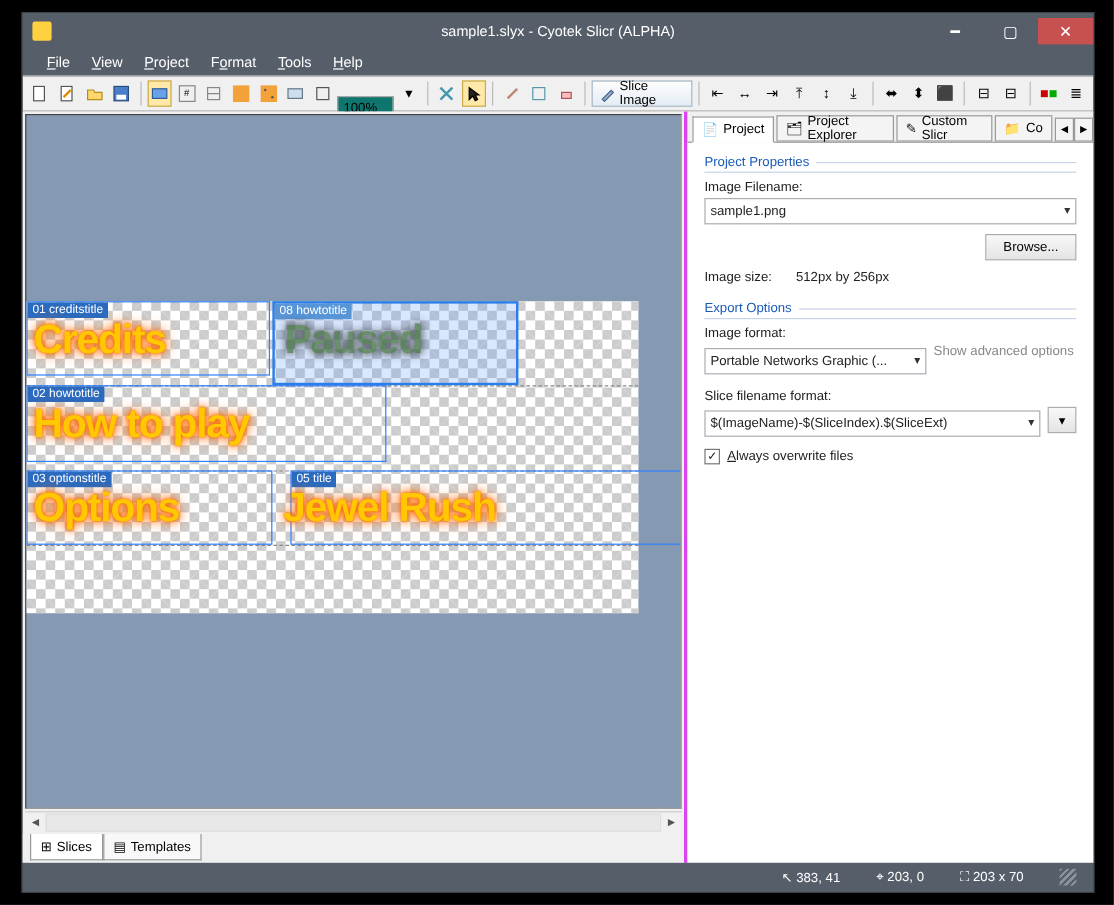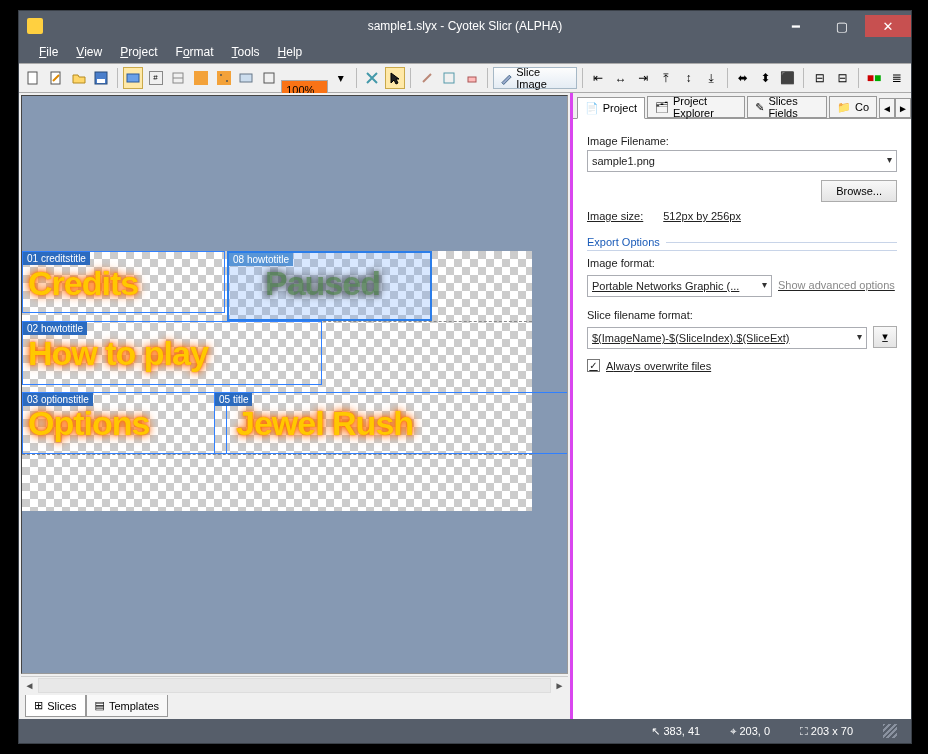--- a/index.html
+++ b/index.html
@@ -10,56 +10,56 @@
 .titlebar .title { position: absolute; left: 50%; transform: translateX(-50%); color: #fff; font-size: 12px; }
 .winbtns { margin-left: auto; display: flex; height: 22px; }
 .winbtn { width: 46px; height: 22px; display: flex; align-items: center; justify-content: center; color: #fff; font-size: 13px; }
 .winbtn.close { background: #c75050; }
 .menubar { height: 22px; background: #565e6a; display: flex; align-items: center; padding: 0 20px; gap: 18px; }
 .menubar span { color: #fff; font-size: 12px; }
 .menubar span u { text-decoration: underline; }
 .toolbar { height: 30px; background: #f0f0f0; border-top: 1px solid #aaa; border-bottom: 1px solid #aaa; display: flex; align-items: center; padding: 0 4px; gap: 2px; }
 .tbtn { width: 22px; height: 22px; border: 1px solid transparent; display: flex; align-items: center; justify-content: center; font-size: 12px; }
 .tsep { width: 1px; height: 20px; background: #bbb; margin: 0 3px; }
-.zoom-field { width: 50px; height: 20px; border: 1px solid #aaa; font-size: 11px; padding: 0 4px; background: #f97316; display: flex; align-items: center; margin-top: 24px; }
+.zoom-field { width: 50px; height: 20px; border: 1px solid #aaa; font-size: 11px; padding: 0 4px; background: #0f766e; display: flex; align-items: center; margin-top: 24px; }
 .slice-btn { height: 22px; border: 1px solid #a6b8c6; background: linear-gradient(#fdfdfd,#e4ecf4); font-size: 11px; padding: 0 6px; display: flex; align-items: center; gap: 3px; }
 .content { flex: 1; display: flex; background: #f0f0f0; }
 .canvas-pane { flex: 1; background: #f0f0f0; display: flex; flex-direction: column; border-right: 3px solid #d946ef; }
 .canvas-scroll { flex: 1; background: #8699b3; position: relative; overflow: hidden; border: 1px inset #999; margin: 2px; }
 .checker-area { position: absolute; left: 0; top: 155px; width: 510px; height: 260px;
   background-image: linear-gradient(45deg,#ccc 25%,transparent 25%),linear-gradient(-45deg,#ccc 25%,transparent 25%),linear-gradient(45deg,transparent 75%,#ccc 75%),linear-gradient(-45deg,transparent 75%,#ccc 75%);
   background-size: 16px 16px; background-position: 0 0,0 8px,8px -8px,-8px 0; background-color: #fff; }
 .slice { position: absolute; border: 1px solid #3080ff; }
 .slice.selected { background: rgba(80,150,255,0.22); border: 2px solid #2b7de9; }
 .slice-label { position: absolute; top: 0; left: 0; background: #2b6bbf; color: #fff; font-size: 10px; padding: 1px 4px; white-space: nowrap; }
 .dotted-line {position:absolute; border-top: 1px dashed #888;}
 .sprite-text { font-family: "Comic Sans MS","Arial Rounded MT Bold",sans-serif; font-weight: 900; font-size: 34px; line-height: 1; letter-spacing: -1px;
   color: #ffc800; text-shadow: 0 0 6px #ff6a00, 0 0 12px #ff6a00, 0 0 2px #ff6a00; position: absolute; transform-origin: left top; white-space: nowrap; }
-.sprite-text.fade { color: #3a6a30; opacity: 0.7; text-shadow: 0 0 6px #333,0 0 10px #333; margin-left: 28px; }
+.sprite-text.fade { color: #3a6a30; opacity: 0.7; text-shadow: 0 0 6px #333,0 0 10px #333; }
 .hscroll { height: 17px; background: #f0f0f0; display: flex; align-items: center; border-top: 1px solid #ccc; margin: 0 2px 2px 2px;}
 .hscroll .arrow { width: 17px; height: 15px; background: #f0f0f0; text-align:center; font-size:10px; line-height:15px; color:#555;}
 .hscroll .track { flex:1; height: 15px; background:#e8e8e8; border:1px solid #ddd;}
 .bottom-tabs { height: 24px; background: #f0f0f0; display: flex; align-items: flex-start; padding-left: 6px; gap: 0; }
 .btab { height: 22px; border: 1px solid #999; border-top: none; background: #f8f8f8; font-size: 11px; padding: 3px 8px; display: flex; align-items: center; gap: 4px; }
 .btab:first-child { background: #fff; border-bottom: 1px solid #999;}
 .side-pane { width: 338px; background: #f0f0f0; display: flex; flex-direction: column; }
 .side-tabs { height: 26px; display: flex; align-items: flex-end; border-bottom: 1px solid #999; padding-left: 4px; position:relative;}
 .stab { height: 22px; border: 1px solid #999; background: #f4f4f4; font-size: 11px; padding: 2px 7px; display: flex; align-items: center; gap: 4px; margin-right: 2px; }
 .stab.active { background: #fff; border-bottom-color: #fff; position: relative; top: 1px; }
 .stab-nav { margin-left:auto; display:flex; gap:0;}
 .stab-nav div{ width:16px; height:20px; text-align:center; font-size:10px; line-height:20px; border:1px solid #999; background:#f4f4f4;}
 .side-body { flex: 1; background: #fff; padding: 10px 14px; font-size: 11px; color: #222; overflow:hidden;}
 .section-head { color: #1a5bb8; font-size: 11px; border-bottom: 1px solid #c8d4e8; padding-bottom: 2px; margin-top: 14px; display:flex; align-items:center;}
 .section-head-line{flex:1; height:1px; background:#c8d4e8; margin-left:6px;}
 .side-body .section-head:first-child { margin-top: 0; }
 .label { margin-top: 6px; display: block; }
 .combo { width: 100%; height: 22px; border: 1px solid #abadb3; background: #fff; font-size: 11px; padding: 0 18px 0 4px; margin-top: 3px; position: relative; display:flex; align-items:center;}
 .combo::after { content: "▾"; position: absolute; right: 4px; top: 3px; font-size: 10px; color: #333; }
 .btn { height: 22px; border: 1px solid #acacac; background: linear-gradient(#f8f8f8,#e4e4e4); font-size: 11px; padding: 0 14px; }
-.row { margin-top: 8px; display: flex; align-items: center; gap: 6px; text-decoration: underline; }
+.row { margin-top: 8px; display: flex; gap: 6px; }
 .chk { width: 13px; height: 13px; border: 1px solid #777; background:#fff; display:flex; align-items:center; justify-content:center; font-size:10px; line-height:10px;}
 .link { color: #1a5bb8; cursor: pointer; }
 .statusbar { height: 24px; background: #565e6a; display: flex; align-items: center; justify-content: flex-end; padding: 0 14px; gap: 30px; color: #fff; font-size: 11px; }
 .statusbar .grip { width: 14px; height: 14px; background: repeating-linear-gradient(135deg,#8a92a0,#8a92a0 2px,transparent 2px,transparent 4px); }
 .small-ico { width:14px; height:14px; display:inline-block; border:1px solid #888; font-size:8px; text-align:center; line-height:12px;}
 svg.ico {width:14px;height:14px;}
 </style>
 </head>
 <body>
 
@@ -225,21 +225,21 @@
         <div class="slice" style="left:0px;top:225px;width:300px;height:64px;">
           <div class="slice-label"><span>02</span> <span>howtotitle</span></div>
         </div>
         <div class="sprite-text" style="left:6px;top:240px;">How to play</div>
 
         <div class="slice" style="left:0px;top:296px;width:205px;height:62px;">
           <div class="slice-label"><span>03</span> <span>optionstitle</span></div>
         </div>
         <div class="sprite-text" style="left:6px;top:310px;">Options</div>
 
-        <div class="slice" style="left:192px;top:296px;width:356px;height:62px;">
+        <div class="slice" style="left:220px;top:296px;width:356px;height:62px;">
           <div class="slice-label"><span>05</span> <span>title</span></div>
         </div>
         <div class="sprite-text" style="left:214px;top:310px;">Jewel Rush</div>
       </div>
       <div class="hscroll">
         <div class="arrow">◄</div>
         <div class="track"></div>
         <div class="arrow">►</div>
       </div>
       <div class="bottom-tabs">
@@ -259,32 +259,36 @@
         <div class="stab active">
             <span>📄</span>
             <span>Project</span>
           </div>
         <div class="stab">
             <span>🗂</span>
             <span>Project Explorer</span>
           </div>
         <div class="stab">
             <span>✎</span>
-            <span>Slices Fields</span>
+            <span>Custom Slicr</span>
           </div>
         <div class="stab">
             <span>📁</span>
             <span>Co</span>
           </div>
         <div class="stab-nav">
           <div>◄</div>
           <div>►</div>
         </div>
       </div>
       <div class="side-body">
+        <div class="section-head">
+            <span>Project Properties</span>
+            <span class="section-head-line"></span>
+          </div>
         <span class="label">Image Filename:</span>
         <div class="combo">
             <span>sample1.png</span>
           </div>
         <div style="text-align:right;margin-top:8px;">
           <button class="btn"><span>Browse...</span></button>
         </div>
         <div class="row">
           <span>Image size:</span>
           <span style="margin-left:14px;">512px by 256px</span>

